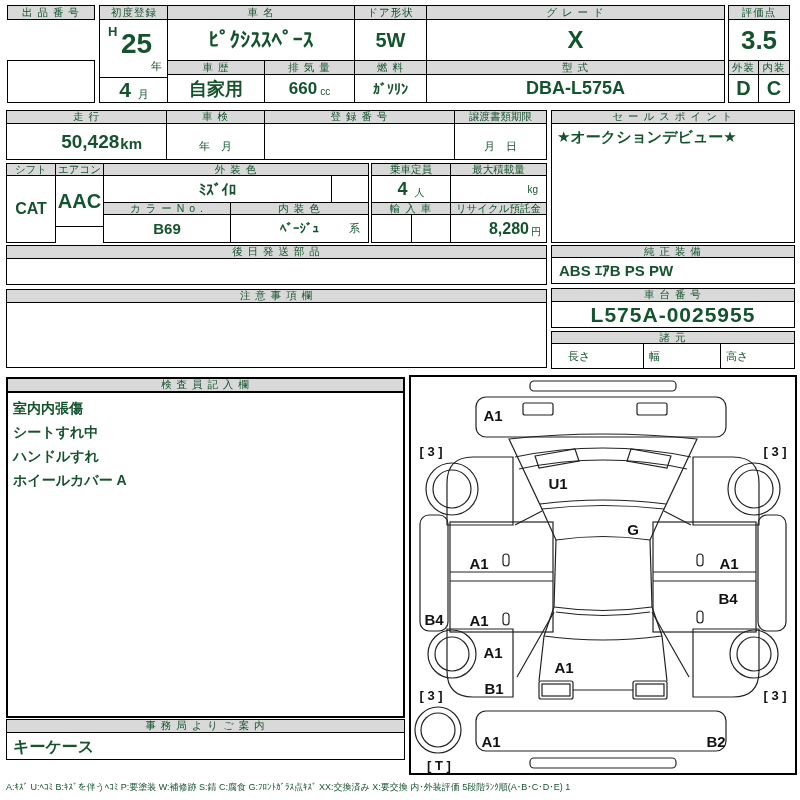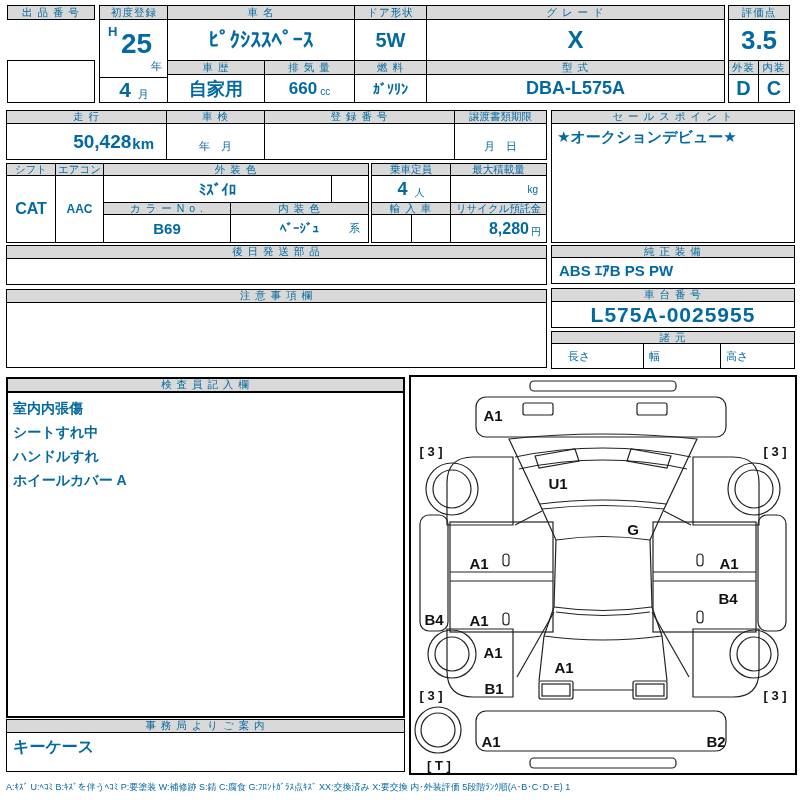--- a/index.html
+++ b/index.html
@@ -1,17 +1,17 @@
 <!DOCTYPE html>
 <html><head>
 <meta charset="utf-8">
 <style>
   html,body{margin:0;padding:0;background:#fff;}
   #sheet{position:relative;width:800px;height:800px;background:#fff;
-         font-family:"Liberation Sans","DejaVu Sans",sans-serif;color:#0369a1;}
+         font-family:"Liberation Sans","DejaVu Sans",sans-serif;color:#14532d;}
   .cell{position:absolute;box-sizing:border-box;border:1px solid #000;background:#fff;
         display:flex;align-items:center;justify-content:center;overflow:hidden;white-space:nowrap;}
   .hdr{background:#d9d9d9;font-size:10.5px;letter-spacing:1px;}
   .b{font-weight:bold;}
   .left{justify-content:flex-start;}
   .right{justify-content:flex-end;}
   .top{align-items:flex-start;}
   .bx2{border-width:2px;}
   .legend{position:absolute;font-size:9px;letter-spacing:0;white-space:nowrap;}
   .noteln{font-size:14px;font-weight:bold;line-height:24px;}
@@ -58,38 +58,38 @@
   <div class="cell b" style="left:426px;top:74px;width:299px;height:29px;font-size:18px">DBA-L575A</div>
 
   <div class="cell hdr" style="left:728px;top:5px;width:62px;height:15px">評価点</div>
   <div class="cell b" style="left:728px;top:19px;width:62px;height:42px;font-size:26px">3.5</div>
   <div class="cell hdr" style="left:728px;top:60px;width:31px;height:15px">外装</div>
   <div class="cell hdr" style="left:758px;top:60px;width:32px;height:15px">内装</div>
   <div class="cell b" style="left:728px;top:74px;width:31px;height:29px;font-size:20px">D</div>
   <div class="cell b" style="left:758px;top:74px;width:32px;height:29px;font-size:20px">C</div>
 
   <div class="cell hdr" style="left:6px;top:110px;width:161px;height:14px">走 行</div>
-  <div class="cell right" style="left:6px;top:123px;width:161px;height:37px;padding-right:12px">
+  <div class="cell right" style="left:6px;top:123px;width:161px;height:37px;padding-right:24px">
     <span class="b" style="font-size:19px">50,428</span>
     <span class="b" style="font-size:15px;margin-left:1px;margin-top:4px">km</span>
   </div>
   <div class="cell hdr" style="left:166px;top:110px;width:99px;height:14px">車 検</div>
   <div class="cell" style="left:166px;top:123px;width:99px;height:37px;font-size:11px;padding-top:10px">年　月</div>
   <div class="cell hdr" style="left:264px;top:110px;width:191px;height:14px">登 録 番 号</div>
   <div class="cell" style="left:264px;top:123px;width:191px;height:37px"></div>
   <div class="cell hdr" style="left:454px;top:110px;width:93px;height:14px;letter-spacing:0">譲渡書類期限</div>
   <div class="cell" style="left:454px;top:123px;width:93px;height:37px;font-size:11px;padding-top:10px">月　日</div>
 
   <div class="cell hdr" style="left:551px;top:110px;width:244px;height:14px">セ ー ル ス ポ イ ン ト</div>
   <div class="cell left top b" style="left:551px;top:123px;width:244px;height:120px;font-size:15px;padding:4px 5px">★オークションデビュー★</div>
 
   <div class="cell hdr" style="left:6px;top:163px;width:50px;height:13px;letter-spacing:0">シフト</div>
   <div class="cell b" style="left:6px;top:175px;width:50px;height:68px;font-size:16px">CAT</div>
   <div class="cell hdr" style="left:55px;top:163px;width:49px;height:13px;letter-spacing:0">エアコン</div>
-  <div class="cell b" style="left:55px;top:175px;width:49px;height:68px;font-size:12px">AAC</div>
+  <div class="cell b" style="left:55px;top:175px;width:49px;height:52px;font-size:20px">AAC</div>
 
   <div class="cell hdr" style="left:103px;top:163px;width:266px;height:13px">外 装 色</div>
   <div class="cell b" style="left:103px;top:175px;width:229px;height:28px;font-size:15px">ﾐｽﾞｲﾛ</div>
   <div class="cell" style="left:331px;top:175px;width:38px;height:28px"></div>
   <div class="cell hdr" style="left:103px;top:202px;width:128px;height:13px">カ ラ ー N o .</div>
   <div class="cell b" style="left:103px;top:214px;width:128px;height:29px;font-size:15px">B69</div>
   <div class="cell hdr" style="left:230px;top:202px;width:139px;height:13px">内 装 色</div>
   <div class="cell" style="left:230px;top:214px;width:139px;height:29px">
     <span class="b" style="font-size:13px">ﾍﾞｰｼﾞｭ</span>
     <span style="font-size:11px;position:absolute;right:8px;bottom:6px">系</span>
@@ -127,21 +127,21 @@
 
   <div class="cell hdr bx2" style="left:6px;top:377px;width:399px;height:16px">検 査 員 記 入 欄</div>
   <div class="cell left top bx2" style="left:6px;top:391px;width:399px;height:327px;padding:3px 5px;display:block">
     <div class="noteln">室内内張傷</div>
     <div class="noteln">シートすれ中</div>
     <div class="noteln">ハンドルすれ</div>
     <div class="noteln">ホイールカバー A</div>
   </div>
 
   <div class="cell hdr" style="left:6px;top:719px;width:399px;height:14px">事 務 局 よ り ご 案 内</div>
-  <div class="cell left top b" style="left:6px;top:732px;width:399px;height:40px;font-size:16px;padding:4px 6px">キーケース</div>
+  <div class="cell left top b" style="left:6px;top:732px;width:399px;height:28px;font-size:16px;padding:4px 6px">キーケース</div>
 
   <div class="cell bx2" style="left:409px;top:375px;width:388px;height:400px">
     <svg viewBox="0 0 384 396" width="384" height="396">
 
       <rect x="119" y="4" width="146" height="10" rx="4"></rect>
       <rect x="65" y="20" width="250" height="40" rx="10"></rect>
       <rect x="112" y="26" width="30" height="12" rx="2"></rect>
       <rect x="226" y="26" width="30" height="12" rx="2"></rect>
       <path d="M104 80 Q192 62 280 80"></path>
       <path d="M108 92 Q192 74 276 92"></path>

